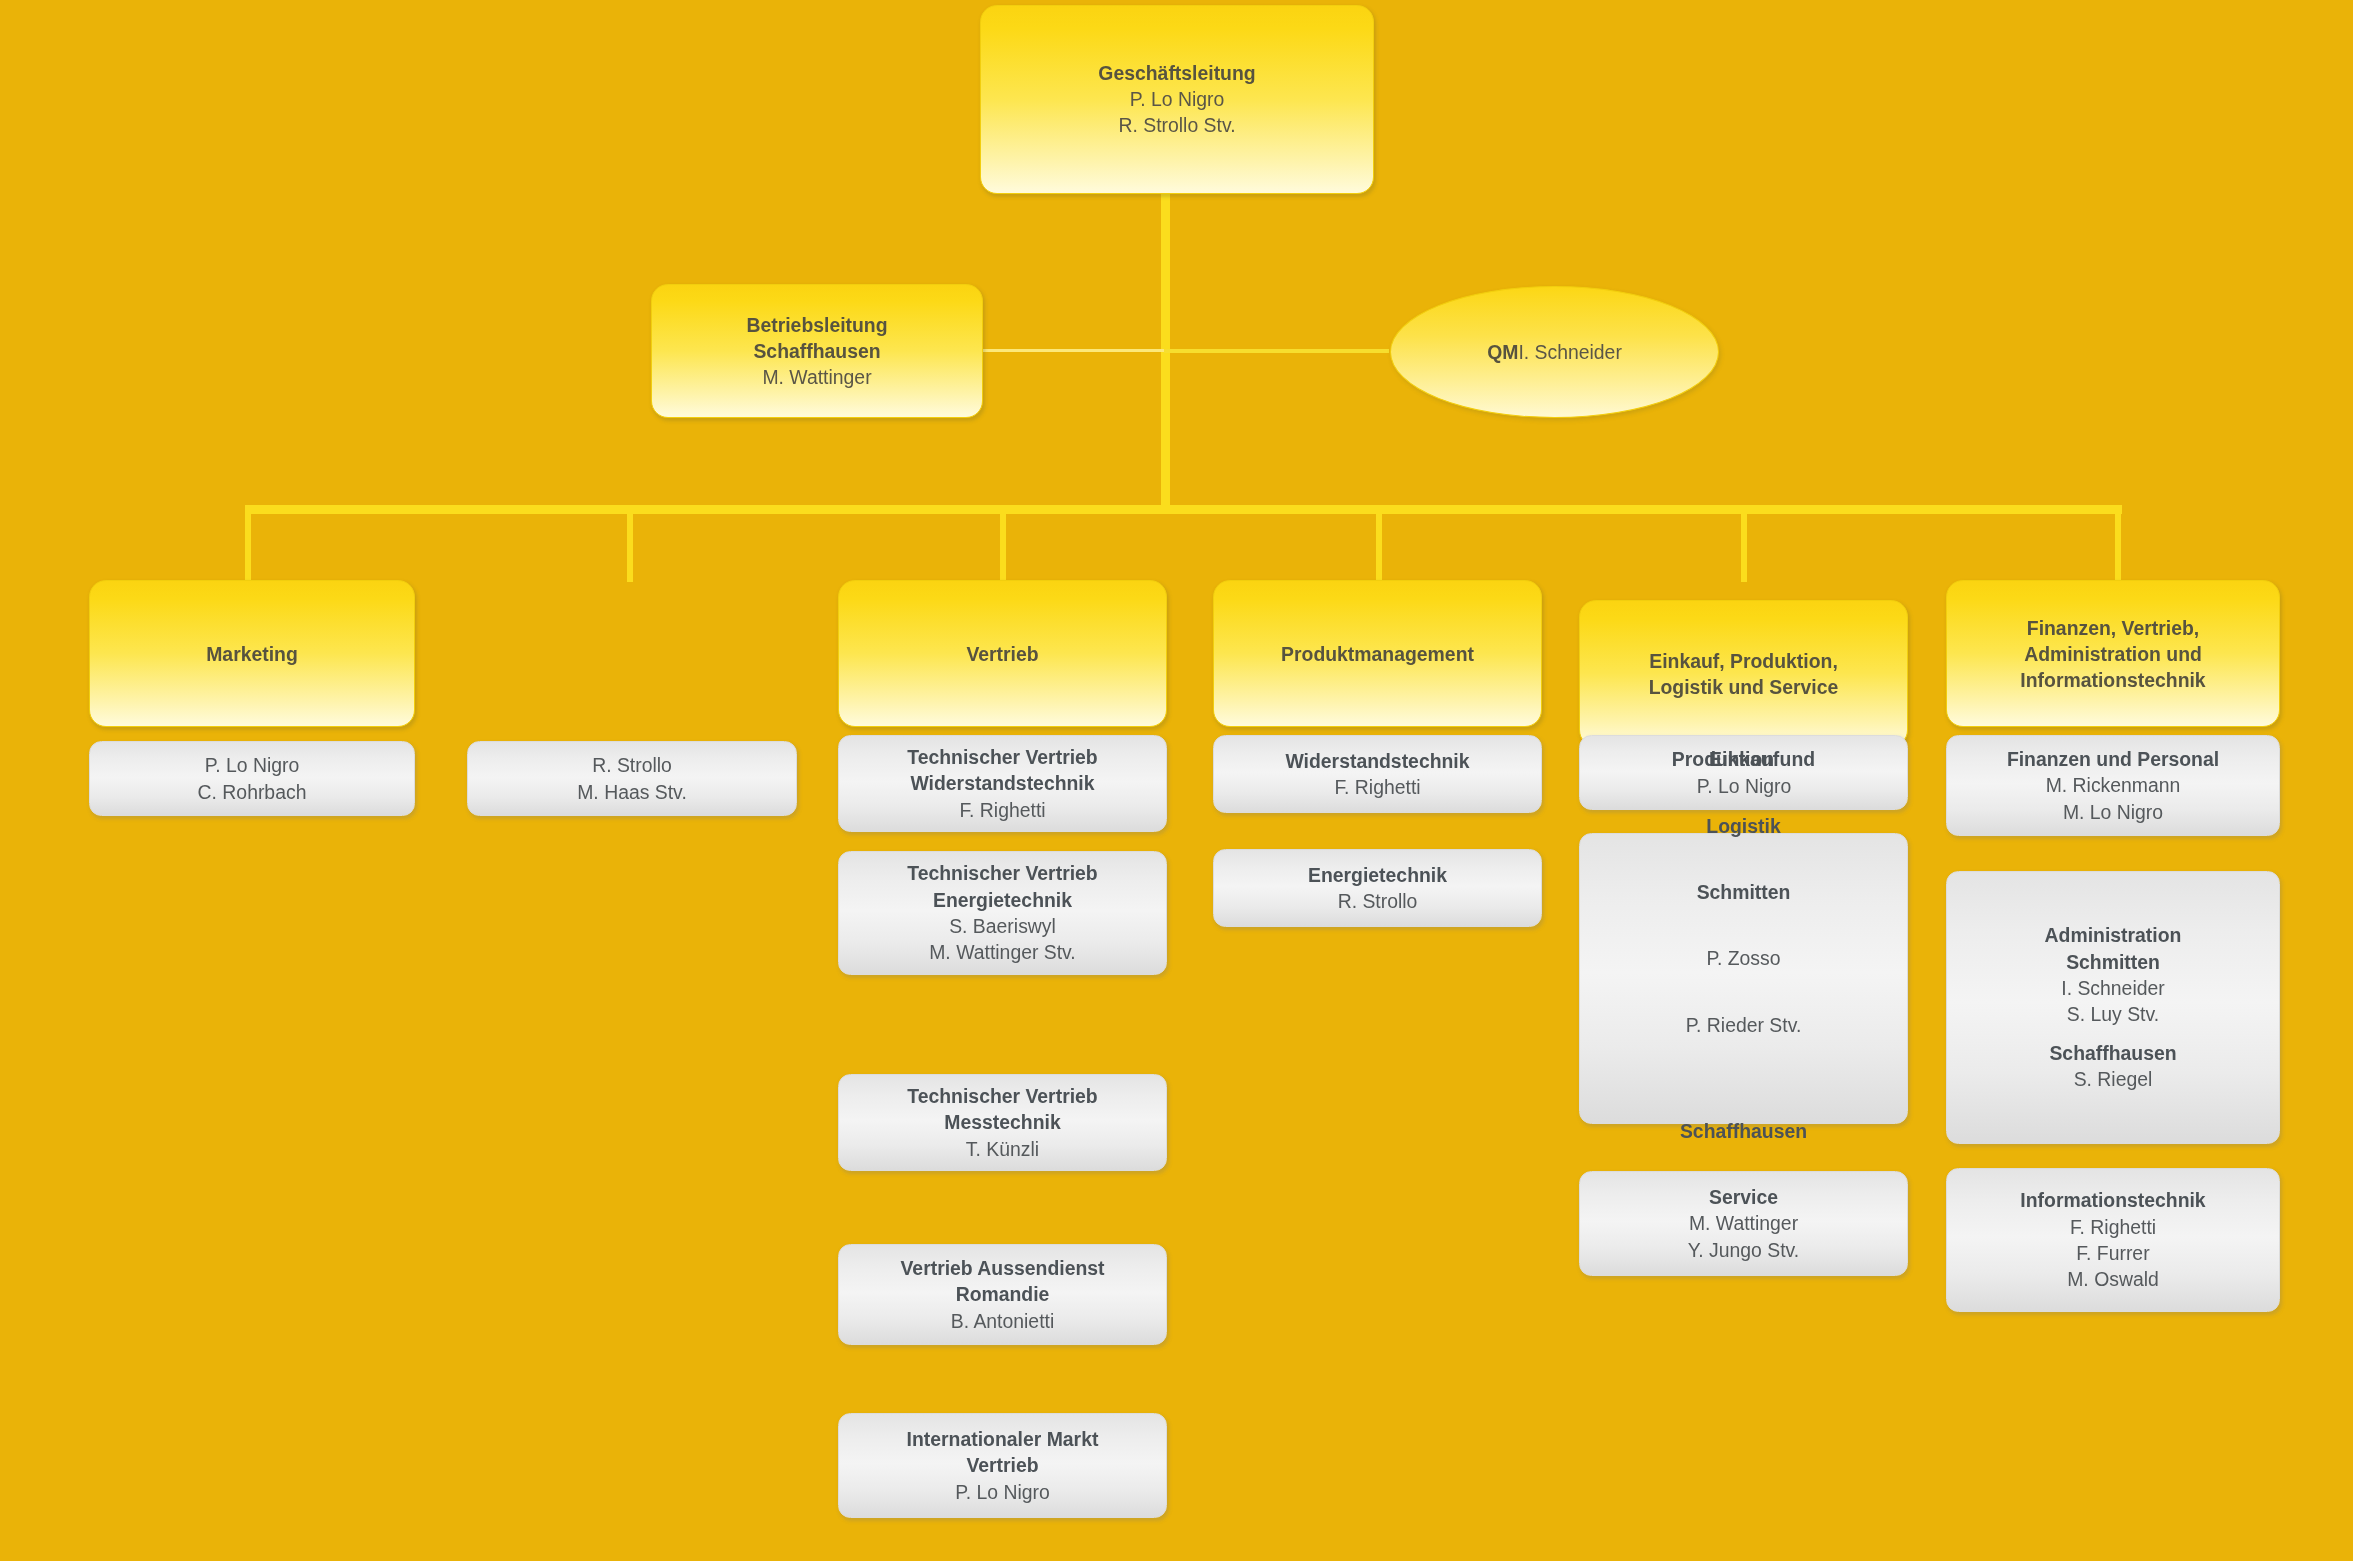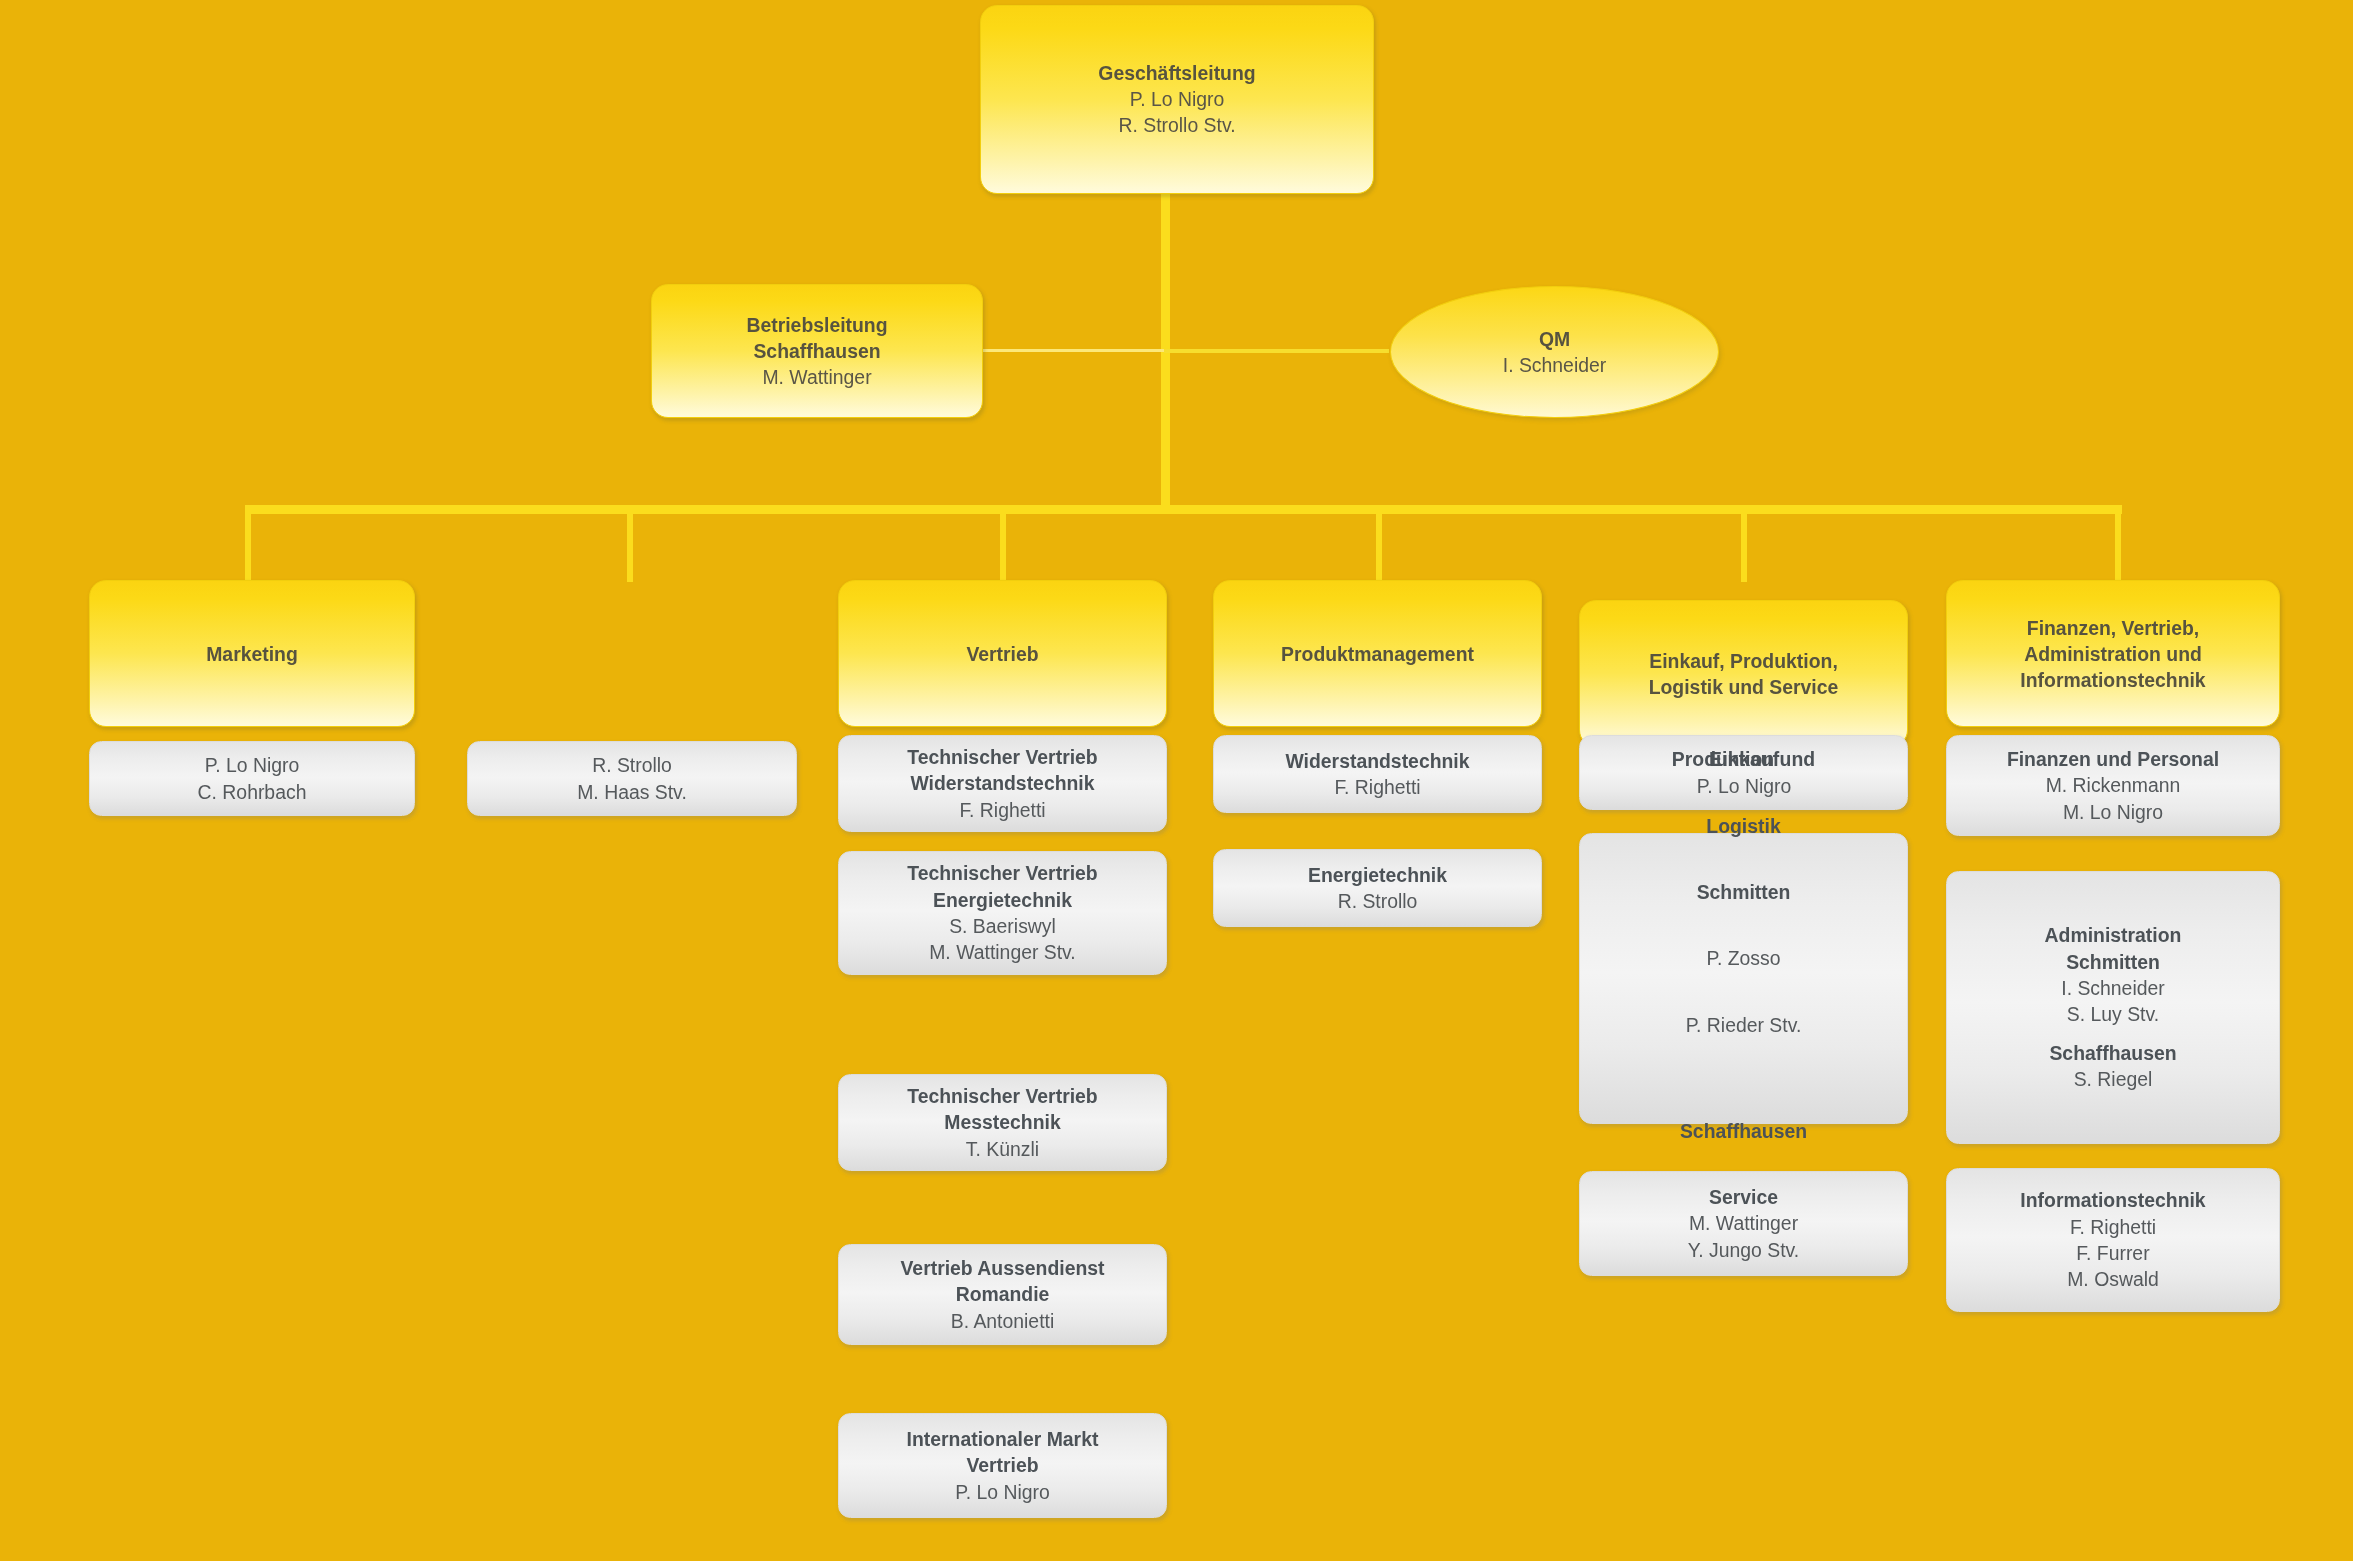--- a/index.html
+++ b/index.html
@@ -62,21 +62,21 @@
 
   
   .enode {
     position: absolute;
     box-sizing: border-box;
     border-radius: 50%;
     background: linear-gradient(to bottom, #FCD715 0%, #FDE24A 38%, #FEEE8E 70%, #FFF9D2 100%);
     border: 0.8px solid #F2CE0E;
     box-shadow: 1.6px 2.3px 4.7px rgba(120,110,40,0.25);
     display: flex;
-    flex-direction: column;
+    flex-direction: row;
     align-items: center;
     justify-content: center;
     text-align: center;
   }
   .enode .title {
     font-weight: bold;
     font-size: 19.4px;
     line-height: 1.34;
     color: #57533F;
   }

